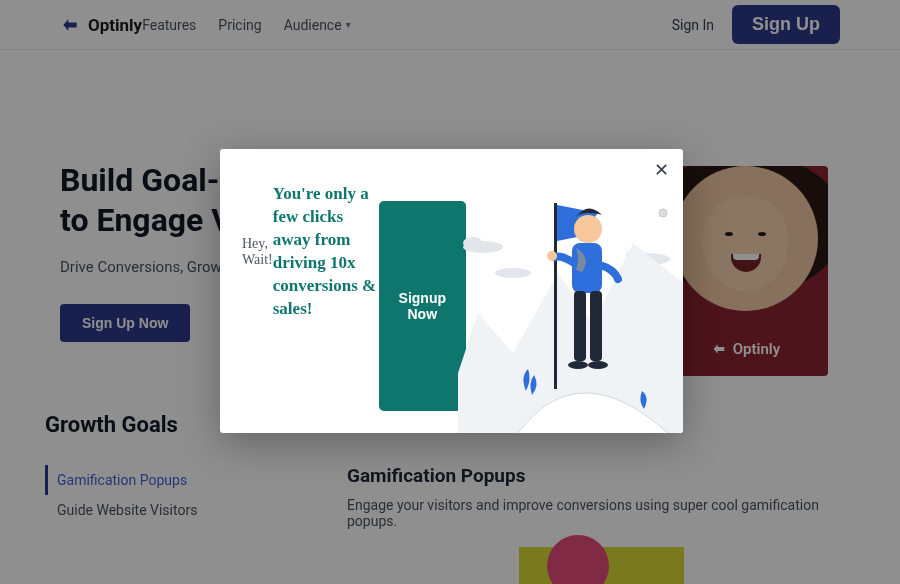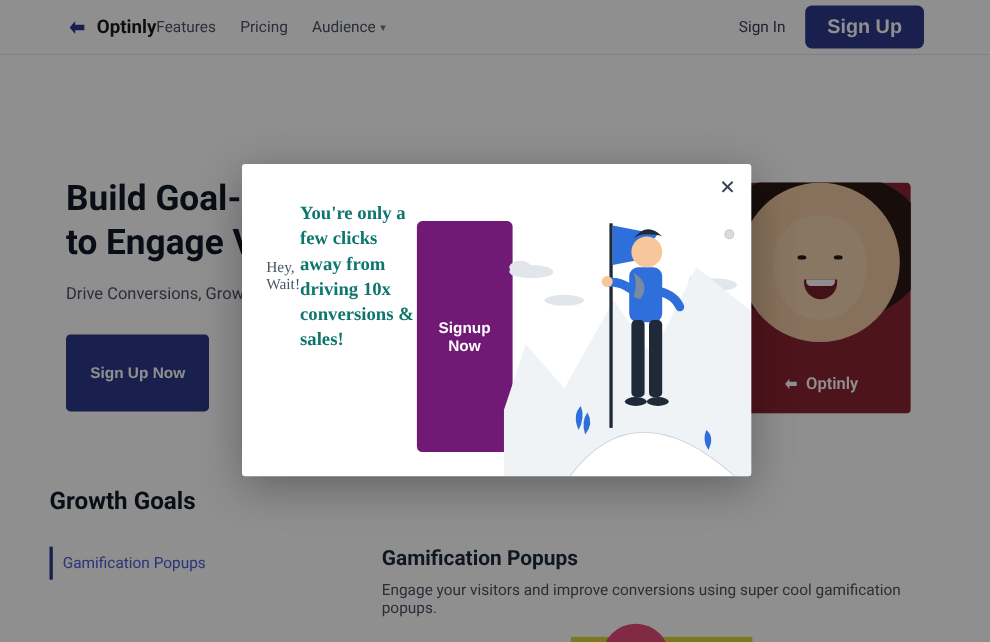--- a/index.html
+++ b/index.html
@@ -24,21 +24,21 @@
     background: #2e3a8c; color: #fff; font-size: 18px; font-weight: 600;
     padding: 9px 20px; border-radius: 6px; border: none; cursor: pointer;
   }
   .caret { font-size: 10px; color:#6b7280; }
   
   .hero { padding: 110px 60px 20px; position: relative; }
   .hero h1 { font-size: 32px; font-weight: 700; color: #111827; line-height: 1.25; }
   .hero-sub { margin-top: 18px; font-size: 15px; color: #4b5563; }
   .hero-cta {
     margin-top: 28px; background: #2e3a8c; color: #fff; font-size: 14px; font-weight: 600;
-    padding: 27px 22px; border-radius: 4px; border: none; cursor: pointer;
+    padding: 11px 22px; border-radius: 4px; border: none; cursor: pointer;
   }
   .hero-img {
     position: absolute; right: 72px; top: 116px; width: 165px; height: 210px;
     border-radius: 4px; overflow: hidden;
   }
   .hero-img-bg { width:100%; height:100%; background:#8b2530; position:relative; }
   .head { position:absolute; top:0; left:10px; width:145px; height:145px; background:#f3c9a4; border-radius:50%; }
   .hair { position:absolute; top:-10px; left:-15px; width:195px; height:140px; background:#2a1a15; border-radius:50% 50% 55% 55%; }
   .face { position:absolute; top:30px; left:40px; width:85px; height:95px; background:#f5d2b0; border-radius:45% 45% 50% 50%; }
   .eye { position:absolute; width:8px; height:4px; background:#2a1a15; border-radius:50%; top:36px; }
@@ -76,21 +76,21 @@
     display: flex; overflow: hidden;
   }
   .modal-left { width: 246px; padding: 22px 0 22px 22px; display:flex; flex-direction:row; }
   .modal-close {
     position: absolute; top: 12px; right: 14px; font-size: 18px; color: #374151;
     cursor: pointer; background:none; border:none; line-height:1;
   }
   .modal-eyebrow { font-family: Georgia, serif; font-size: 14px; color: #4b5563; margin-top: 65px; }
   .modal-headline { font-family: Georgia, serif; font-size: 17px; font-weight: 700; color: #0f766e; margin-top: 12px; line-height: 1.35; }
   .modal-cta {
-    margin-top: 30px; background: #701a75; color: #fff; font-size: 14px; font-weight: 700;
+    margin-top: 30px; background: #0f766e; color: #fff; font-size: 14px; font-weight: 700;
     padding: 11px 20px; border-radius: 5px; border: none; cursor: pointer; width:fit-content;
   }
   .modal-right { flex: 1; position: relative; }
   .modal-right svg { position:absolute; bottom:0; right:0; width:225px; height:260px; }
 </style>
 </head>
 <body>
 
 <div class="header">
   <div class="logo">
@@ -140,20 +140,21 @@
       </div>
     </div>
   </div>
 </div>
 
 <div class="goals">
   <div class="goals-left">
     <div class="goals-title">Growth Goals</div>
     <ul class="goals-list">
       <li class="active">Gamification Popups</li>
+      <li>Guide Website Visitors</li>
 
     </ul>
   </div>
   <div class="goals-right">
     <h2>Gamification Popups</h2>
     <p>Engage your visitors and improve conversions using super cool gamification popups.</p>
     <div class="card-strip">
       <div class="yellow-card"></div>
     </div>
   </div>

